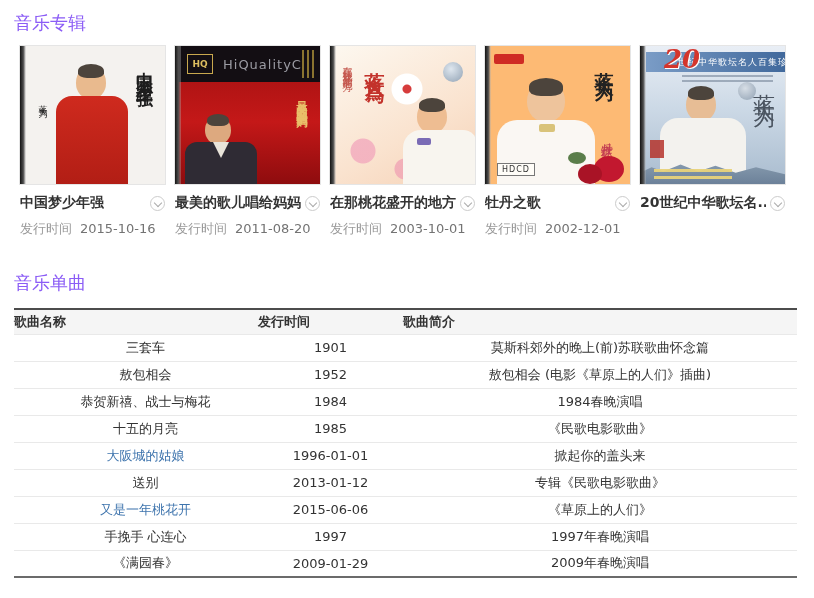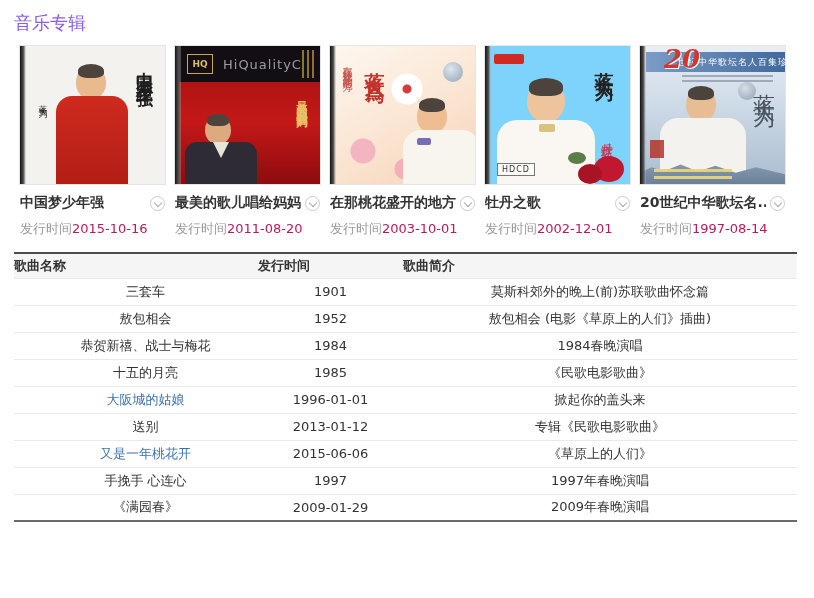--- a/index.html
+++ b/index.html
@@ -21,21 +21,21 @@
   .cover{width:145px;height:138px;position:relative;overflow:hidden;
          box-shadow:0 0 0 1px rgba(0,0,0,.10);cursor:pointer}
   .cover::before{content:'';position:absolute;left:0;top:0;bottom:0;width:6px;z-index:6;
          background:linear-gradient(90deg,#141414 0%,#4d4d4d 55%,rgba(255,255,255,.25) 100%)}
   .trow{display:flex;align-items:center;justify-content:space-between;margin-top:9px;height:20px}
   .atitle{font-size:14px;font-weight:bold;color:#333;white-space:nowrap;overflow:hidden;max-width:126px;cursor:pointer}
   .expand{width:15px;height:15px;border:1px solid #ccc;border-radius:50%;position:relative;flex:0 0 15px;cursor:pointer}
   .expand::after{content:'';position:absolute;top:3px;left:4px;width:5px;height:5px;
          border-right:1px solid #aaa;border-bottom:1px solid #aaa;transform:rotate(45deg)}
   .drow{margin-top:7px;font-size:13px;color:var(--gray);white-space:nowrap}
-  .drow .dval{color:#be185d}
+  .drow .dval{margin-left:8px;color:#737373}
 
   
   .head{position:absolute;border-radius:50% 50% 47% 47%;background:#e9ba8e}
   .head::before{content:'';position:absolute;top:-2px;left:2px;right:2px;height:42%;
          border-radius:50% 50% 35% 35%;background:#4c443c}
   .vtext{writing-mode:vertical-rl;position:absolute}
 
   
   .cover1{background:#f4f2ef}
   .c1-head{left:56px;top:20px;width:30px;height:33px}
@@ -71,21 +71,21 @@
   .c3-disc{position:absolute;right:12px;top:16px;width:20px;height:20px;border-radius:50%;
          background:radial-gradient(circle at 40% 35%,#dfe7ef,#90a1b3)}
   .c3-artist{left:32px;top:10px;font-family:"DejaVu Serif","Liberation Serif",serif;
          font-size:20px;font-weight:bold;color:#c3322b;letter-spacing:5px}
   .c3-sub{left:10px;top:12px;height:104px;font-size:10px;color:#c3544b;letter-spacing:2px}
   .c3-head{right:28px;top:54px;width:30px;height:33px;background:#eebd92}
   .c3-suit{position:absolute;right:-2px;top:84px;width:74px;height:54px;background:#f8f5ef;border-radius:18px 14px 0 0}
   .c3-bow{position:absolute;right:44px;top:92px;width:14px;height:7px;background:#7a6bb5;border-radius:2px}
 
   
-  .cover4{background:#7dd3fc}
+  .cover4{background:#fdba74}
   .c4-logo{position:absolute;left:9px;top:8px;width:30px;height:10px;background:#cf2b24;border-radius:2px}
   .c4-head{left:42px;top:34px;width:38px;height:42px;background:#eec49c}
   .c4-suit{position:absolute;left:12px;top:74px;width:98px;height:64px;background:#faf7f3;border-radius:20px 20px 0 0}
   .c4-bow{position:absolute;left:54px;top:78px;width:16px;height:8px;background:#d9c37a;border-radius:2px}
   .c4-artist{right:12px;top:10px;font-family:"DejaVu Serif","Liberation Serif",serif;
          font-size:19px;font-weight:bold;color:#222;letter-spacing:5px}
   .c4-script{right:18px;top:88px;font-size:12px;color:#c23b52;font-style:italic;letter-spacing:1px;transform:rotate(-8deg)}
   .c4-flower{position:absolute;right:6px;bottom:2px;width:30px;height:26px;background:#c2182f;border-radius:50%}
   .c4-flower::before{content:'';position:absolute;left:-16px;top:8px;width:24px;height:20px;background:#a91326;border-radius:50%}
   .c4-flower::after{content:'';position:absolute;left:-26px;top:-4px;width:18px;height:12px;background:#5a7d4a;border-radius:50%}
@@ -222,27 +222,25 @@
         <span class="c5-disc"></span>
         <span class="vtext c5-artist">蒋大为</span>
         <span class="c5-wall"></span>
         <span class="c5-seal"></span>
         <span class="c5-ytext"></span>
       </div>
       <div class="trow">
         <div class="atitle">20世纪中华歌坛名...</div>
         <span class="expand"></span>
       </div>
-      <div class="drow">
-        <span class="dlabel">发行时间</span><span class="dval">1997-08-14</span>
-      </div>
     </div>
 
   </div>
 
+  <h2 class="section-title singles-heading">音乐单曲</h2>
 
   <table>
     <colgroup>
         <col class="c-name">
         <col class="c-date">
         <col class="c-intro">
       </colgroup>
     <thead>
       <tr>
         <th>歌曲名称</th>

